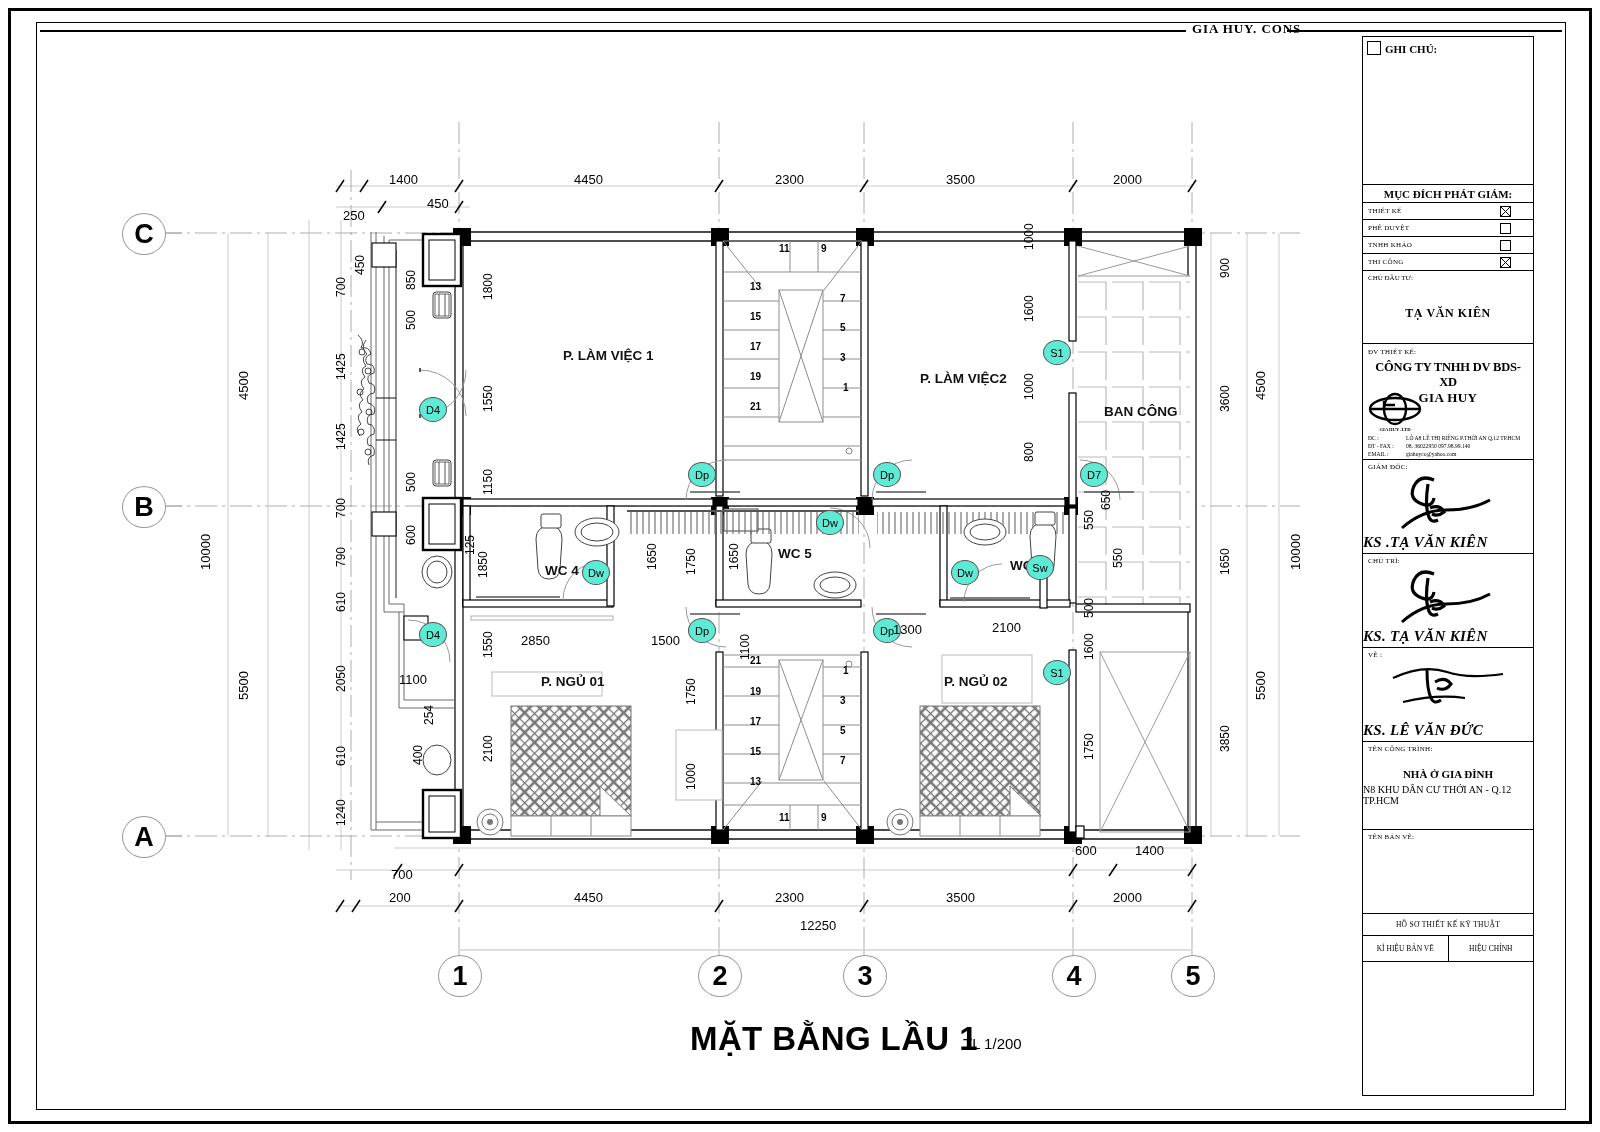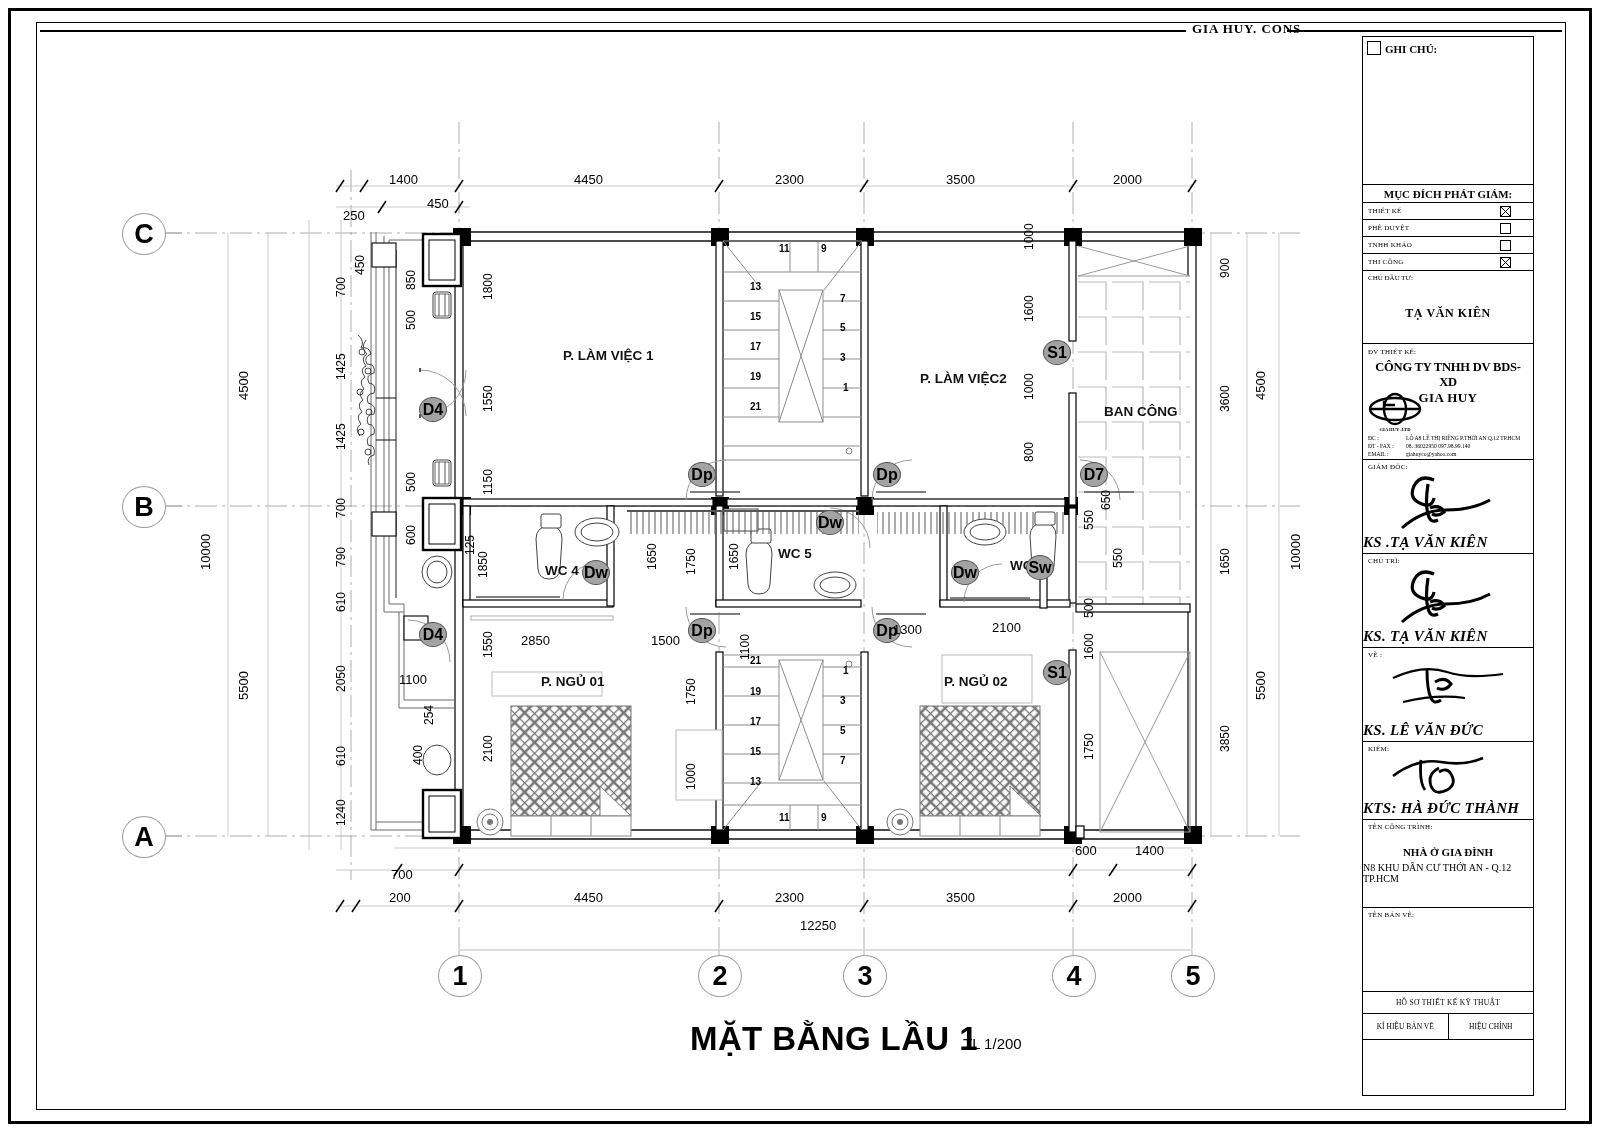--- a/index.html
+++ b/index.html
@@ -48,21 +48,21 @@
   .tb-split > div:first-child{border-right:1px solid #000;}
 
   
   #plan{position:absolute;left:0;top:0;width:1340px;height:1110px;}
   .lbl{position:absolute;font-family:"Liberation Sans",sans-serif;font-size:13.5px;font-weight:bold;color:#111;white-space:nowrap;}
   .dim{position:absolute;font-family:"Liberation Sans",sans-serif;font-size:13px;color:#000;white-space:nowrap;}
   .dim.sm{font-size:12px;}
   .dim.v{transform-origin:0 0;transform:rotate(-90deg);}
   .stair-num{position:absolute;font-family:"Liberation Sans",sans-serif;font-size:10px;font-weight:bold;color:#000;}
   .bub{position:absolute;width:42px;height:40px;border:1px solid #999;border-radius:50%;display:flex;align-items:center;justify-content:center;font-family:"Liberation Sans",sans-serif;font-size:27px;font-weight:bold;background:#fff;}
-  .tag{position:absolute;width:26px;height:23px;border:1px solid #555;border-radius:50%;display:flex;align-items:center;justify-content:center;font-family:"Liberation Sans",sans-serif;font-size:16px;font-weight:bold;background:#a3a3a3;}
+  .tag{position:absolute;width:26px;height:23px;border:1px solid #555;border-radius:50%;display:flex;align-items:center;justify-content:center;font-family:"Liberation Sans",sans-serif;font-size:11px;font-weight:normal;background:#5eead4;}
   .plan-title{position:absolute;font-family:"Liberation Sans",sans-serif;font-size:33px;font-weight:bold;letter-spacing:.4px;}
   .plan-scale{position:absolute;font-family:"Liberation Sans",sans-serif;font-size:15px;}
 </style>
 </head>
 <body>
 
 <div id="sheet">
   <div class="outer-border"></div>
   <div class="inner-border"></div>
 
@@ -647,29 +647,20 @@
       <div class="sub-lbl">VẼ :</div>
       <svg class="sig-svg" width="130" height="52" viewBox="0 0 130 52">
         <path d="M10 18 q30 -14 54 -6 q20 7 56 2" fill="none" stroke="#000" stroke-width="2.2"></path>
         <path d="M44 10 q0 20 4 28 q3 7 10 2" fill="none" stroke="#000" stroke-width="3"></path>
         <path d="M52 22 q10 -6 16 2 q-6 8 -14 4" fill="none" stroke="#000" stroke-width="3"></path>
         <path d="M20 42 q34 -8 62 -4" fill="none" stroke="#000" stroke-width="2.2"></path>
       </svg>
       <div class="sig-name">KS. LÊ VĂN ĐỨC</div>
     </div>
 
-    <div class="tb-cell sig-cell" style="height:78px;">
-      <div class="sub-lbl">KIỂM:</div>
-      <svg class="sig-svg" width="130" height="46" viewBox="0 0 130 46">
-        <path d="M10 22 q24 -18 48 -14 q24 4 42 -4" fill="none" stroke="#000" stroke-width="2.6"></path>
-        <path d="M38 6 q-2 22 4 30" fill="none" stroke="#000" stroke-width="2.8"></path>
-        <path d="M56 14 q-12 6 -8 18 q4 10 16 4 q10 -6 4 -16 q-4 -7 -12 -2" fill="none" stroke="#000" stroke-width="2.8"></path>
-      </svg>
-      <div class="sig-name">KTS: HÀ ĐỨC THÀNH</div>
-    </div>
 
     <div class="tb-cell tb-proj">
       <div class="sub-lbl" style="padding:3px 0 0 5px;">TÊN CÔNG TRÌNH:</div>
       <div class="proj-name">NHÀ Ở GIA ĐÌNH</div>
       <div class="proj-sub">N8 KHU DÂN CƯ THỚI AN - Q.12 TP.HCM</div>
     </div>
 
     <div class="tb-cell tb-dwg">
       <div class="sub-lbl" style="padding:3px 0 0 5px;">TÊN BẢN VẼ:</div>
     </div>

